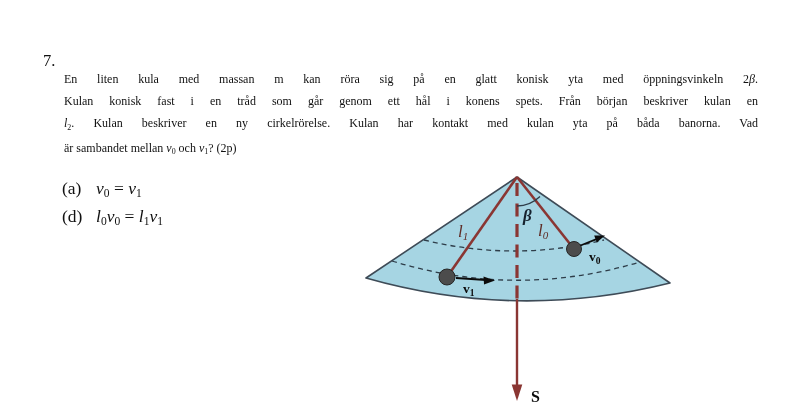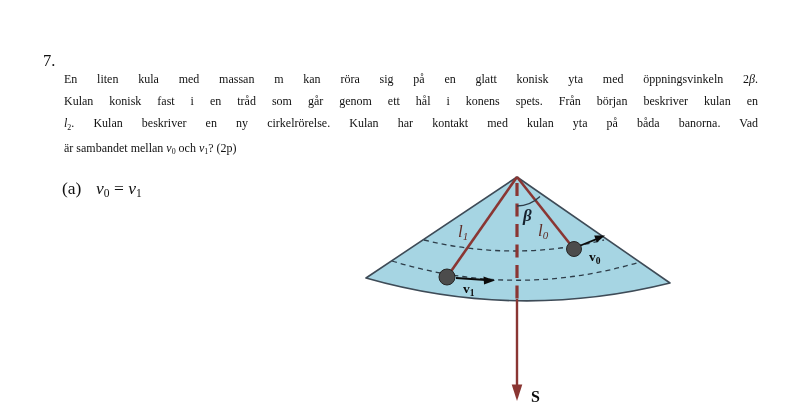--- a/index.html
+++ b/index.html
@@ -39,20 +39,23 @@
     <div class="jline"><span class="sg-r">En liten kula med massan m kan röra sig på en glatt konisk yta med öppningsvinkeln 2</span><span class="sg-i">β</span><span class="sg-r">.</span></div>
     <div class="jline"><span class="sg-r">Kulan konisk fast i en tråd som går genom ett hål i konens spets. Från början beskriver kulan en</span></div>
     <div class="jline"><span class="sg-i">l</span><span class="sg-s">2</span><span class="sg-r">. Kulan beskriver en ny cirkelrörelse. Kulan har kontakt med kulan yta på båda banorna. Vad</span></div>
     <div class="lline"><span class="sg-r">är sambandet mellan </span><span class="sg-i">v</span><span class="sg-s">0</span><span class="sg-r"> och </span><span class="sg-i">v</span><span class="sg-s">1</span><span class="sg-r">? (2p)</span></div>
   </div>
 
   <div class="options">
     <div class="opt">
       <span class="olabel">(a)</span><span class="oformula"><span class="sg-i">v</span><span class="sg-s">0</span><span class="sg-r"> = </span><span class="sg-i">v</span><span class="sg-s">1</span></span>
     </div>
+    <div class="opt">
+      <span class="olabel">(d)</span><span class="oformula"><span class="sg-i">l</span><span class="sg-s">0</span><span class="sg-i">v</span><span class="sg-s">0</span><span class="sg-r"> = </span><span class="sg-i">l</span><span class="sg-s">1</span><span class="sg-i">v</span><span class="sg-s">1</span></span>
+    </div>
   </div>
 
   <svg class="diagram" width="800" height="412" viewBox="0 0 800 412">
 
     <path d="M 517 177 L 366 278 Q 517 321 670 283 Z" stroke="#3e4b57" stroke-width="1.6" stroke-linejoin="round" fill="#a6d5e3"></path>
 
     <path d="M 392 261 Q 516 299 640 262" fill="none" stroke-width="1.3" stroke-dasharray="5 4" stroke="#2e3d49"></path>
     <path d="M 424 240 Q 514 262 604 240" fill="none" stroke-width="1.3" stroke-dasharray="5 4" stroke="#2e3d49"></path>
 
     <line x1="517" y1="183" x2="517" y2="299" stroke-width="3.2" stroke-dasharray="13 7.5" stroke="#8a3633"></line>

